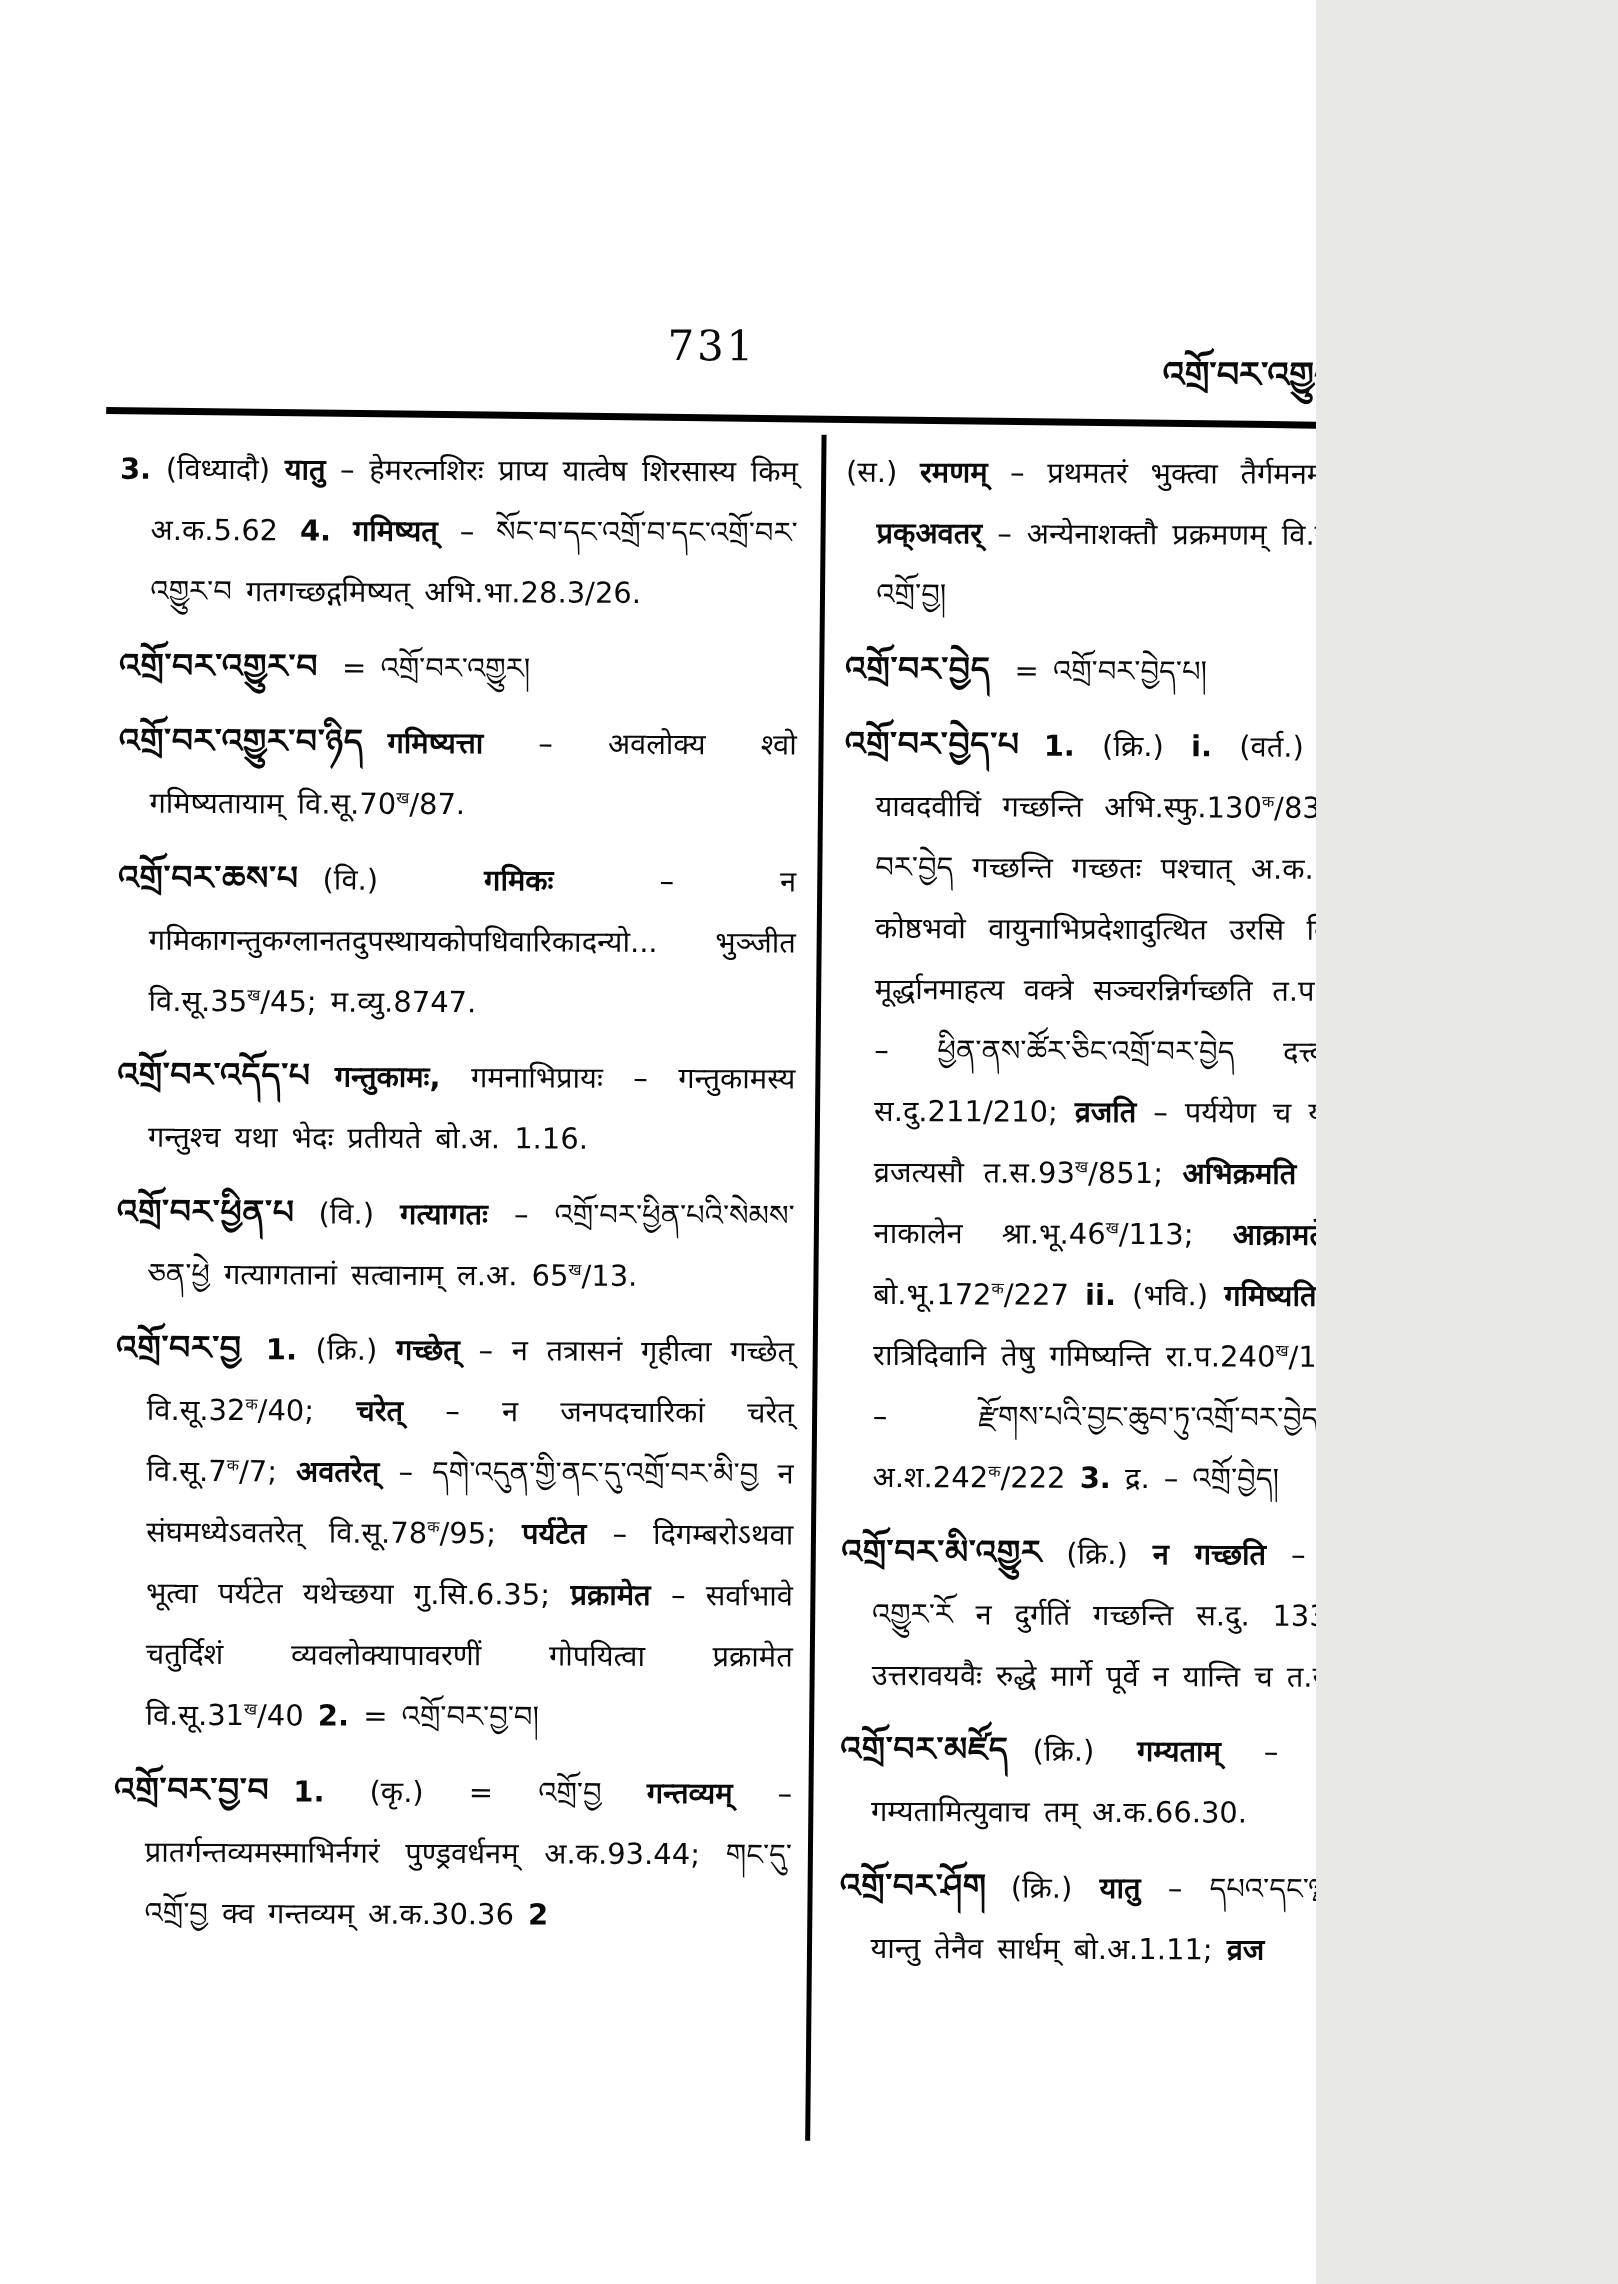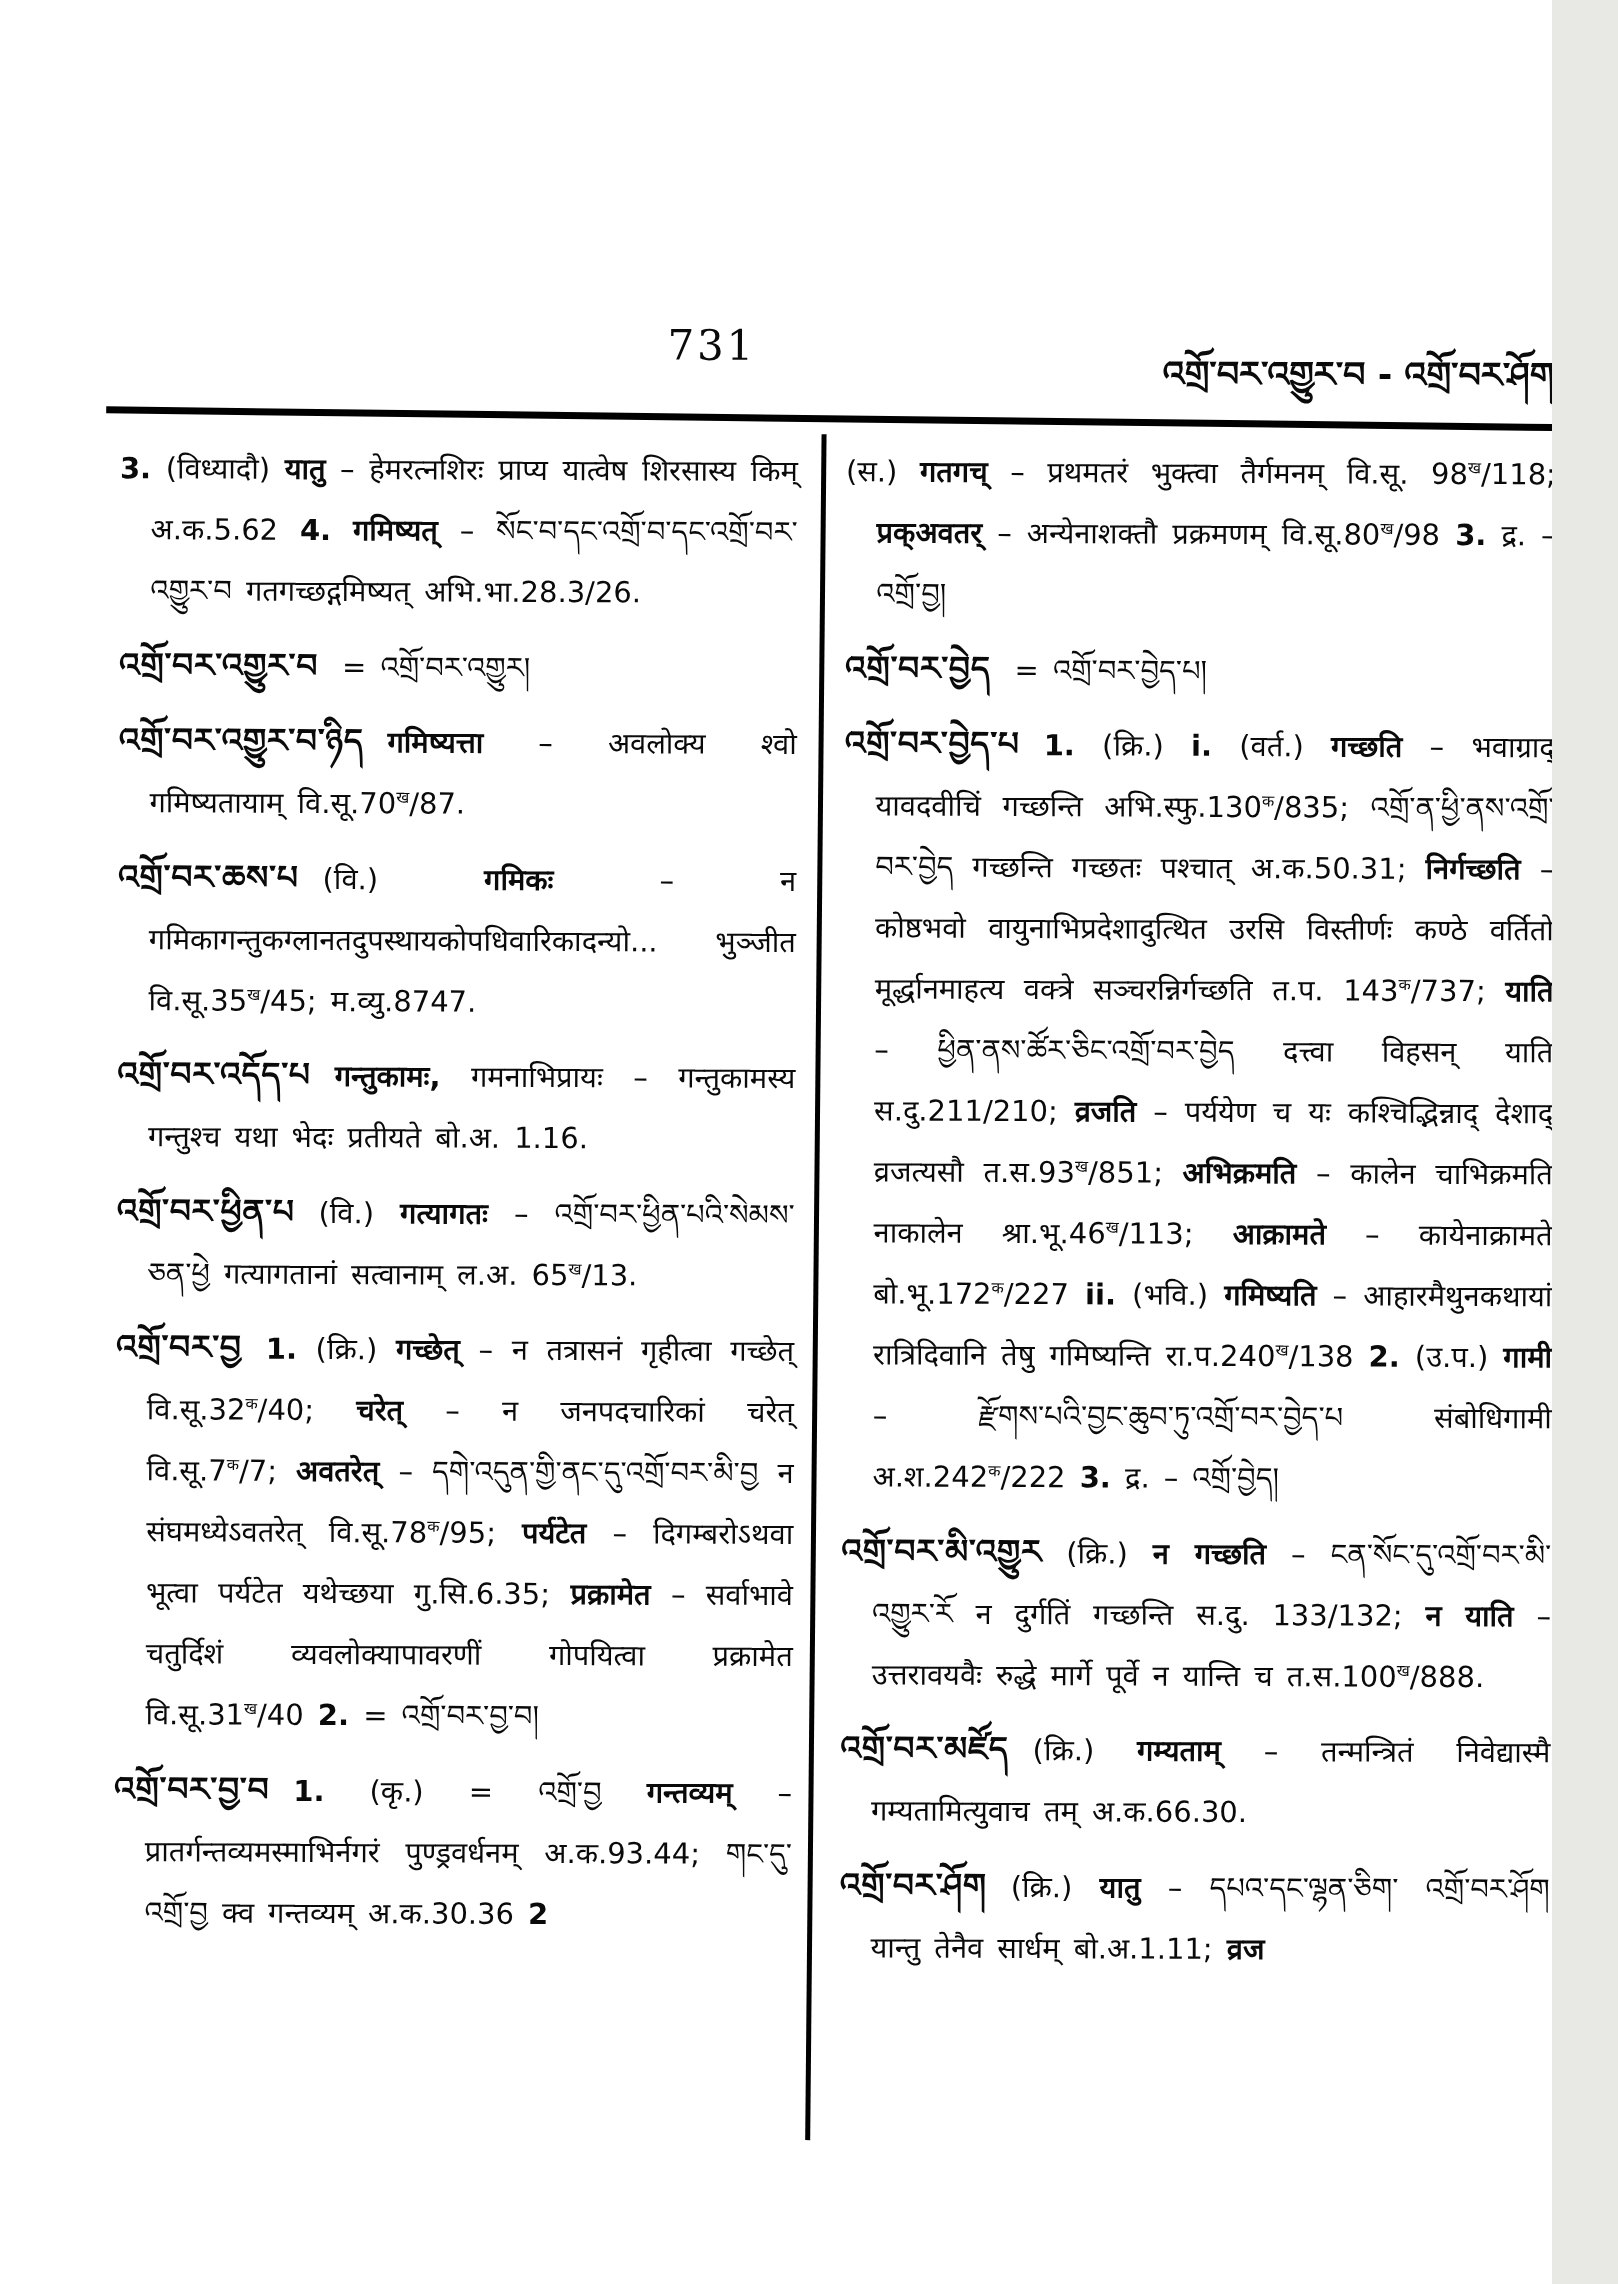--- a/index.html
+++ b/index.html
@@ -1,18 +1,18 @@
 <!DOCTYPE html>
 <html style="font-size:11px"><head>
 <meta charset="utf-8">
 <style>
   html,body{margin:0;padding:0;background:#e8e8e4;}
   .page{
     position:relative;
-    width:1552px;height:2284px;
+    width:1316px;height:2284px;
     background:#ffffff;
     color:#0a0a0a;
     font-family:"DejaVu Sans","Liberation Serif",sans-serif;
     overflow:hidden;
   }
   .sheet{position:absolute;left:0;top:0;width:100%;height:100%;transform:rotate(0.25deg);}
   .page-number{
     position:absolute;left:664px;top:321px;
     font-size:42px;letter-spacing:2.8px;font-family:"DejaVu Serif","Liberation Serif",serif;
   }
@@ -57,21 +57,21 @@
         <p class="entry"><span class="ebody"><b>3.</b> (विध्यादौ) <b>यातु</b> – हेमरत्नशिरः प्राप्य यात्वेष शिरसास्य किम् अ.क.5.62   <b>4.</b> <b>गमिष्यत्</b> – སོང་བ་དང་འགྲོ་བ་དང་འགྲོ་བར་འགྱུར་བ गतगच्छद्गमिष्यत् अभि.भा.28.3/26.</span></p>
         <p class="entry"><span class="hw">འགྲོ་བར་འགྱུར་བ</span><span class="ebody">=  འགྲོ་བར་འགྱུར།</span></p>
         <p class="entry"><span class="hw">འགྲོ་བར་འགྱུར་བ་ཉིད</span><span class="ebody"><b>गमिष्यत्ता</b> – अवलोक्य श्वो गमिष्यतायाम् वि.सू.70<sup>ख</sup>/87.</span></p>
         <p class="entry"><span class="hw">འགྲོ་བར་ཆས་པ</span><span class="ebody">(वि.) <b>गमिकः</b> – न गमिकागन्तुकग्लानतदुपस्थायकोपधिवारिकादन्यो... भुञ्जीत वि.सू.35<sup>ख</sup>/45; म.व्यु.8747.</span></p>
         <p class="entry"><span class="hw">འགྲོ་བར་འདོད་པ</span><span class="ebody"><b>गन्तुकामः,</b> गमनाभिप्रायः – गन्तुकामस्य गन्तुश्च यथा भेदः प्रतीयते बो.अ. 1.16.</span></p>
         <p class="entry"><span class="hw">འགྲོ་བར་ཕྱིན་པ</span><span class="ebody">(वि.) <b>गत्यागतः</b> – འགྲོ་བར་ཕྱིན་པའི་སེམས་ཅན་ཕྱེ गत्यागतानां सत्वानाम् ल.अ. 65<sup>ख</sup>/13.</span></p>
         <p class="entry"><span class="hw">འགྲོ་བར་བྱ</span><span class="ebody"><b>1.</b> (क्रि.) <b>गच्छेत्</b> – न तत्रासनं गृहीत्वा गच्छेत् वि.सू.32<sup>क</sup>/40; <b>चरेत्</b> – न जनपदचारिकां चरेत् वि.सू.7<sup>क</sup>/7; <b>अवतरेत्</b> – དགེ་འདུན་གྱི་ནང་དུ་འགྲོ་བར་མི་བྱ  न संघमध्येऽवतरेत् वि.सू.78<sup>क</sup>/95; <b>पर्यटेत</b> – दिगम्बरोऽथवा भूत्वा पर्यटेत यथेच्छया गु.सि.6.35; <b>प्रक्रामेत</b> – सर्वाभावे चतुर्दिशं व्यवलोक्यापावरणीं गोपयित्वा प्रक्रामेत वि.सू.31<sup>ख</sup>/40   <b>2.</b> = འགྲོ་བར་བྱ་བ།</span></p>
         <p class="entry"><span class="hw">འགྲོ་བར་བྱ་བ</span><span class="ebody"><b>1.</b> (कृ.) = འགྲོ་བྱ <b>गन्तव्यम्</b> – प्रातर्गन्तव्यमस्माभिर्नगरं पुण्ड्रवर्धनम् अ.क.93.44; གང་དུ་འགྲོ་བྱ  क्व गन्तव्यम् अ.क.30.36   <b>2</b></span></p>
       </div>
     <div class="col col-right">
-        <p class="entry"><span class="ebody">(स.) <b>गतगच्</b> – प्रथमतरं भुक्त्वा तैर्गमनम् वि.सू. 98<sup>ख</sup>/118; <b>प्रक्अवतर्</b> – अन्येनाशक्तौ प्रक्रमणम् वि.सू.80<sup>ख</sup>/98   <b>3.</b> द्र. – འགྲོ་བྱ།</span></p>
+        <p class="entry"><span class="ebody">(स.) <b>रमणम्</b> – प्रथमतरं भुक्त्वा तैर्गमनम् वि.सू. 98<sup>ख</sup>/118; <b>प्रक्अवतर्</b> – अन्येनाशक्तौ प्रक्रमणम् वि.सू.80<sup>ख</sup>/98   <b>3.</b> द्र. – འགྲོ་བྱ།</span></p>
         <p class="entry"><span class="hw">འགྲོ་བར་བྱེད</span><span class="ebody">=  འགྲོ་བར་བྱེད་པ།</span></p>
         <p class="entry"><span class="hw">འགྲོ་བར་བྱེད་པ</span><span class="ebody"><b>1.</b> (क्रि.) <b>i.</b> (वर्त.) <b>गच्छति</b> – भवाग्राद् यावदवीचिं गच्छन्ति अभि.स्फु.130<sup>क</sup>/835; འགྲོ་ན་ཕྱི་ནས་འགྲོ་བར་བྱེད गच्छन्ति गच्छतः पश्चात् अ.क.50.31; <b>निर्गच्छति</b> – कोष्ठभवो वायुनाभिप्रदेशादुत्थित उरसि विस्तीर्णः कण्ठे वर्तितो मूर्द्धानमाहत्य वक्त्रे सञ्चरन्निर्गच्छति त.प. 143<sup>क</sup>/737; <b>याति</b> – ཕྱིན་ནས་ཚོར་ཅིང་འགྲོ་བར་བྱེད दत्त्वा विहसन् याति स.दु.211/210; <b>व्रजति</b> – पर्ययेण च यः कश्चिद्भिन्नाद् देशाद् व्रजत्यसौ त.स.93<sup>ख</sup>/851;  <b>अभिक्रमति</b> – कालेन चाभिक्रमति नाकालेन श्रा.भू.46<sup>ख</sup>/113; <b>आक्रामते</b> – कायेनाक्रामते बो.भू.172<sup>क</sup>/227   <b>ii.</b> (भवि.) <b>गमिष्यति</b> – आहारमैथुनकथायां रात्रिदिवानि तेषु गमिष्यन्ति रा.प.240<sup>ख</sup>/138   <b>2.</b> (उ.प.)  <b>गामी</b> – རྫོགས་པའི་བྱང་ཆུབ་ཏུ་འགྲོ་བར་བྱེད་པ  संबोधिगामी अ.श.242<sup>क</sup>/222   <b>3.</b> द्र. – འགྲོ་བྱེད།</span></p>
         <p class="entry"><span class="hw">འགྲོ་བར་མི་འགྱུར</span><span class="ebody">(क्रि.) <b>न गच्छति</b> – ངན་སོང་དུ་འགྲོ་བར་མི་འགྱུར་རོ  न दुर्गतिं गच्छन्ति स.दु. 133/132; <b>न याति</b> – उत्तरावयवैः रुद्धे मार्गे पूर्वे न यान्ति च त.स.100<sup>ख</sup>/888.</span></p>
         <p class="entry"><span class="hw">འགྲོ་བར་མཛོད</span><span class="ebody">(क्रि.) <b>गम्यताम्</b> – तन्मन्त्रितं निवेद्यास्मै गम्यतामित्युवाच तम् अ.क.66.30.</span></p>
         <p class="entry"><span class="hw">འགྲོ་བར་ཤོག</span><span class="ebody">(क्रि.)  <b>यातु</b> – དཔའ་དང་ལྷན་ཅིག་ འགྲོ་བར་ཤོག  यान्तु तेनैव सार्धम् बो.अ.1.11; <b>व्रज</b></span></p>
       </div>
   </div>
 </div>
 
 

